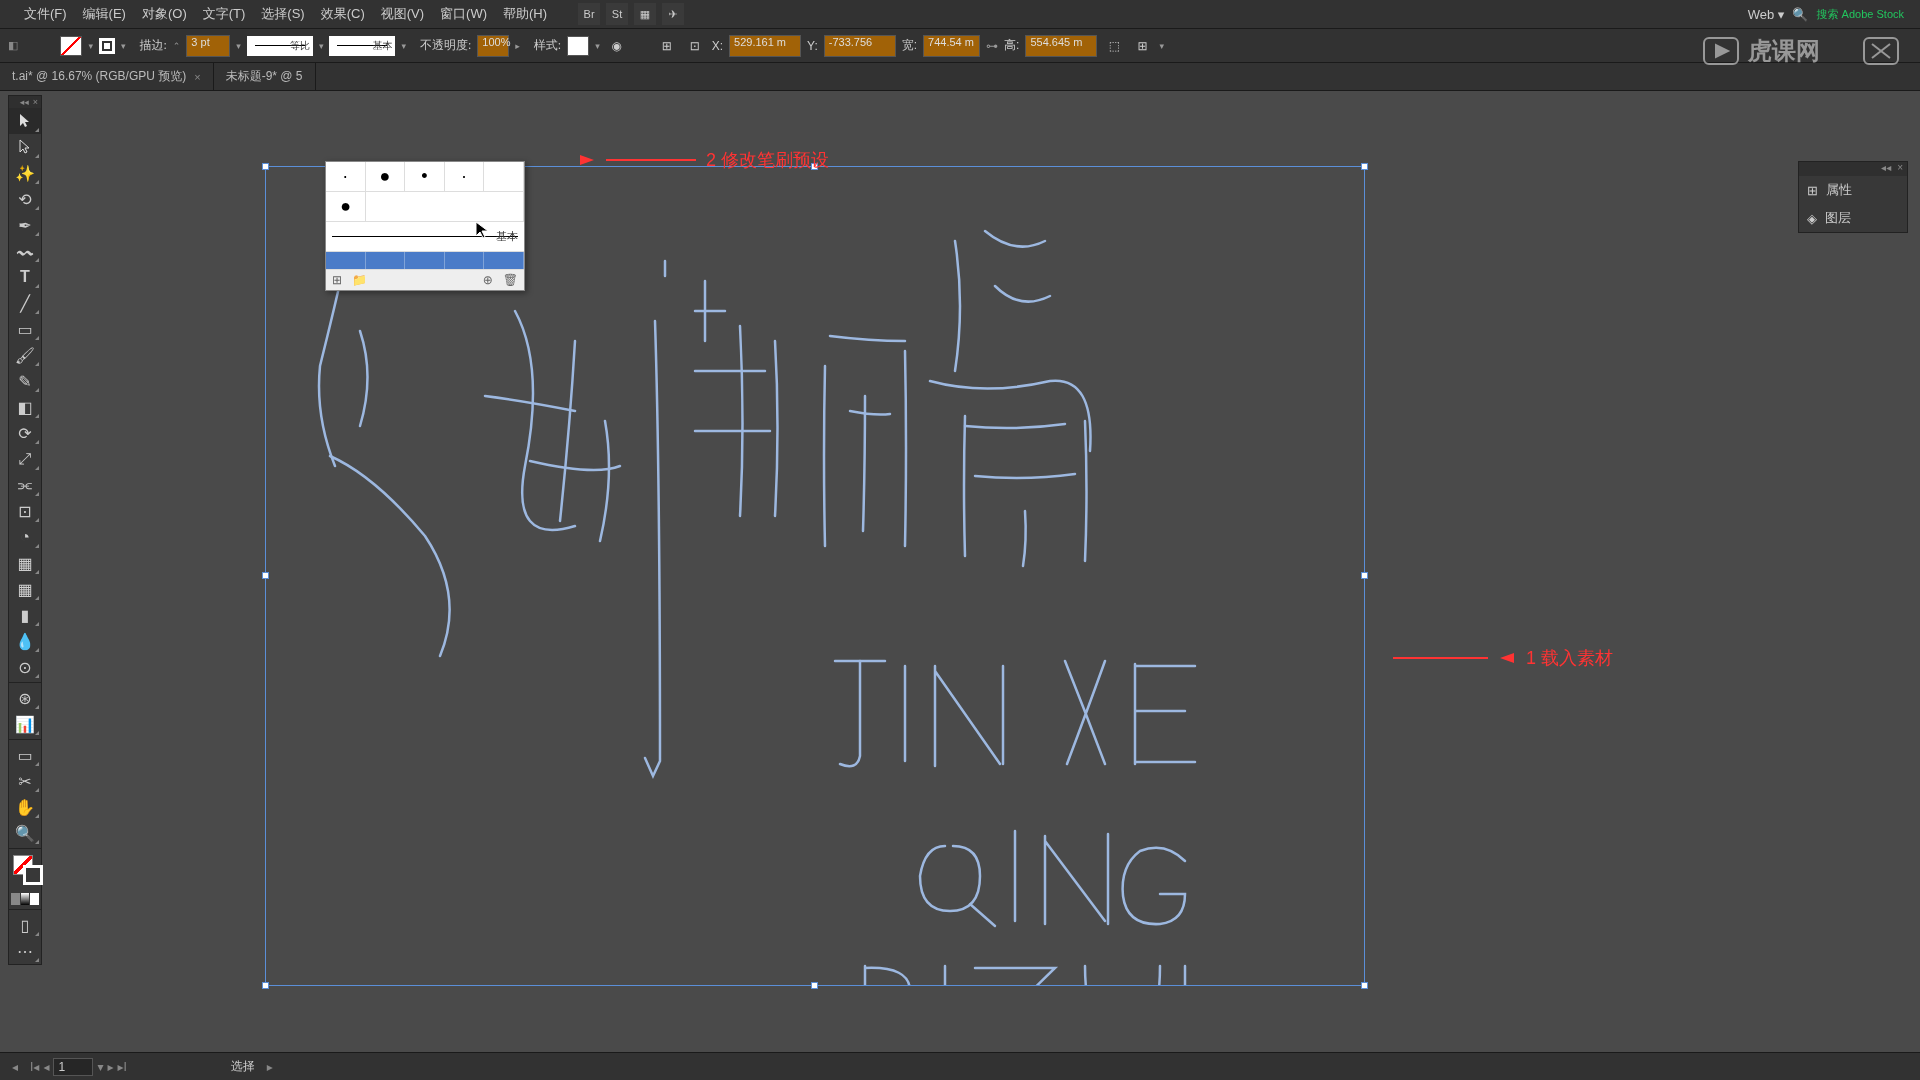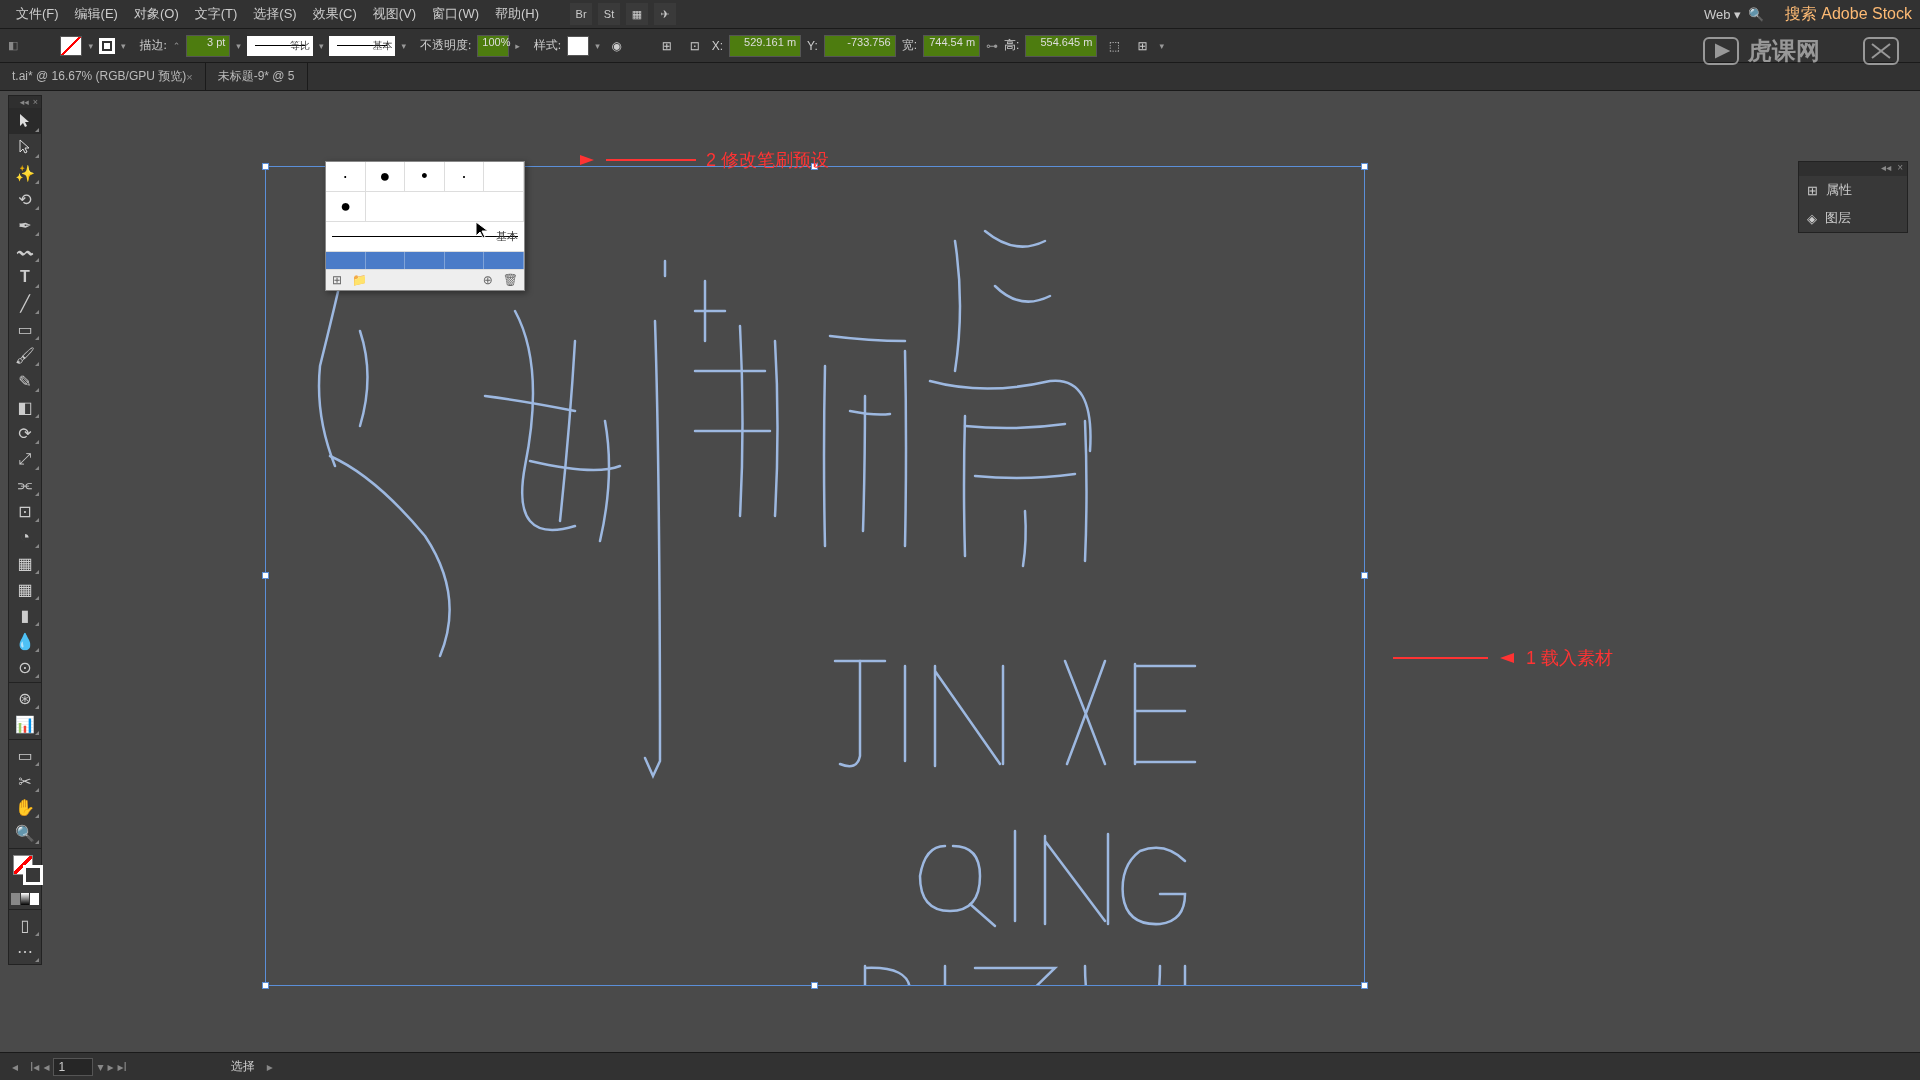--- a/index.html
+++ b/index.html
@@ -1,34 +1,34 @@
 <!DOCTYPE html>
 <html><head>
 <meta charset="utf-8">
 <style>
 * { margin:0; padding:0; box-sizing:border-box; font-family:"Microsoft YaHei",sans-serif; user-select:none; }
 body { background:#323232; width:1920px; height:1080px; overflow:hidden; position:relative; }
-.menubar { height:28px; background:#323232; display:flex; align-items:center; padding:0 8px; font-size:13px; color:#ccc;justify-content:flex-end; }
+.menubar { height:28px; background:#323232; display:flex; align-items:center; padding:0 16px; font-size:13px; color:#ccc;justify-content:flex-end; }
 .menubar .mi { padding:4px 8px; cursor:pointer; }
 .menubar .spacer { flex:1; }
 .menubar .ric { width:22px; height:22px; margin:0 3px; display:flex; align-items:center; justify-content:center; background:#3a3a3a; font-size:11px; color:#ccc; }
-.menubar .search { color:#fdba74; font-size:16px; margin-left:20px; }
+.menubar .search { color:#22c55e; font-size:11px; margin-left:8px; }
 .optbar { height:35px; background:#323232; border-top:1px solid #1a1a1a; border-bottom:1px solid #1a1a1a; display:flex; align-items:center; padding:0 8px; font-size:12px; color:#ccc; gap:6px; }
 .optbar .sw { width:22px; height:20px; border:1px solid #555; }
 .optbar .fillsw { background:linear-gradient(135deg,#fff 0%,#fff 45%,red 45%,red 55%,#fff 55%); }
 .optbar .strokesw { background:#fff; border:3px solid #fff; box-shadow:inset 0 0 0 2px #323232; }
 .optbar .dd { font-size:9px; color:#999; }
 .optbar .lbl { margin-left:8px;font-family:Liberation Serif, serif; }
-.optbar .numfield { width:54px; height:22px; background:#4d7c0f; border:1px solid #555; color:#ddd; padding:0 4px; text-align:right; font-size:11px; }
+.optbar .numfield { width:54px; height:22px; background:#a16207; border:1px solid #555; color:#ddd; padding:0 4px; font-size:11px; }
 .optbar .brushprev { width:66px; height:20px; background:#fff; display:flex; align-items:center; justify-content:center; position:relative; }
 .optbar .brushprev::before { content:''; width:50px; height:1px; background:#000; }
 .optbar .brushtxt { position:absolute; right:3px; font-size:10px; color:#333; }
 .optbar .ico { width:22px; height:22px; display:flex; align-items:center; justify-content:center; border:1px solid transparent; }
 .tabbar { height:28px; background:#323232; display:flex; align-items:center; font-size:12px; color:#bbb; border-bottom:1px solid #1a1a1a; }
-.tabbar .tab { padding:5px 12px; background:#323232; border-right:1px solid #1a1a1a; display:flex; align-items:center; gap:0;justify-content:flex-end; }
+.tabbar .tab { padding:5px 12px; background:#323232; border-right:1px solid #1a1a1a; display:flex; align-items:center; gap:8px;justify-content:flex-end; }
 .tabbar .tab .x { font-size:11px; color:#888; }
 .workarea { position:absolute; top:91px; left:0; right:0; bottom:28px; background:#4a4a4a; }
 .toolbox { position:absolute; left:8px; top:4px; width:34px; background:#383838; border:1px solid #222; }
 .toolbox .thdr { height:12px; background:#2f2f2f; display:flex; align-items:center; justify-content:flex-end; padding:0 3px; }
 .toolbox .thdr span { font-size:9px; color:#888; }
 .toolbox .tl { width:32px; height:26px; display:flex; align-items:center; justify-content:center; color:#ccc; position:relative; }
 .toolbox .tl.active { background:#2a2a2a; }
 .toolbox .tl::after { content:''; position:absolute; bottom:2px; right:2px; border:2px solid transparent; border-bottom-color:#888; border-right-color:#888; width:0; height:0; }
 .toolbox .sep { height:1px; background:#222; margin:2px 0; }
 .toolbox .colorarea { padding:4px; position:relative; height:40px; }

